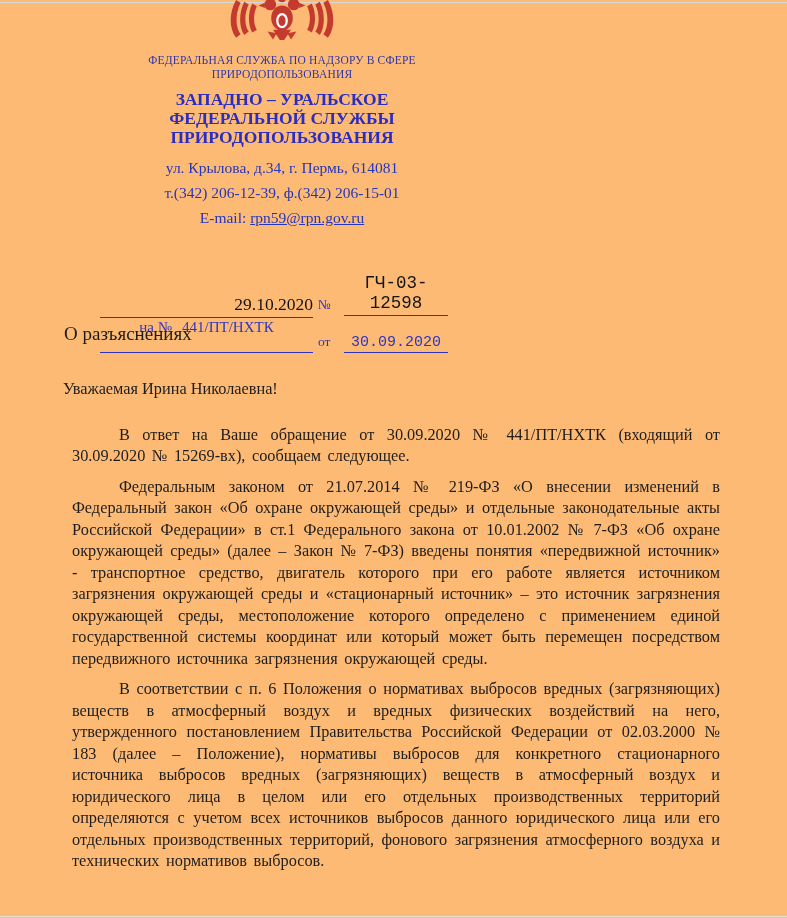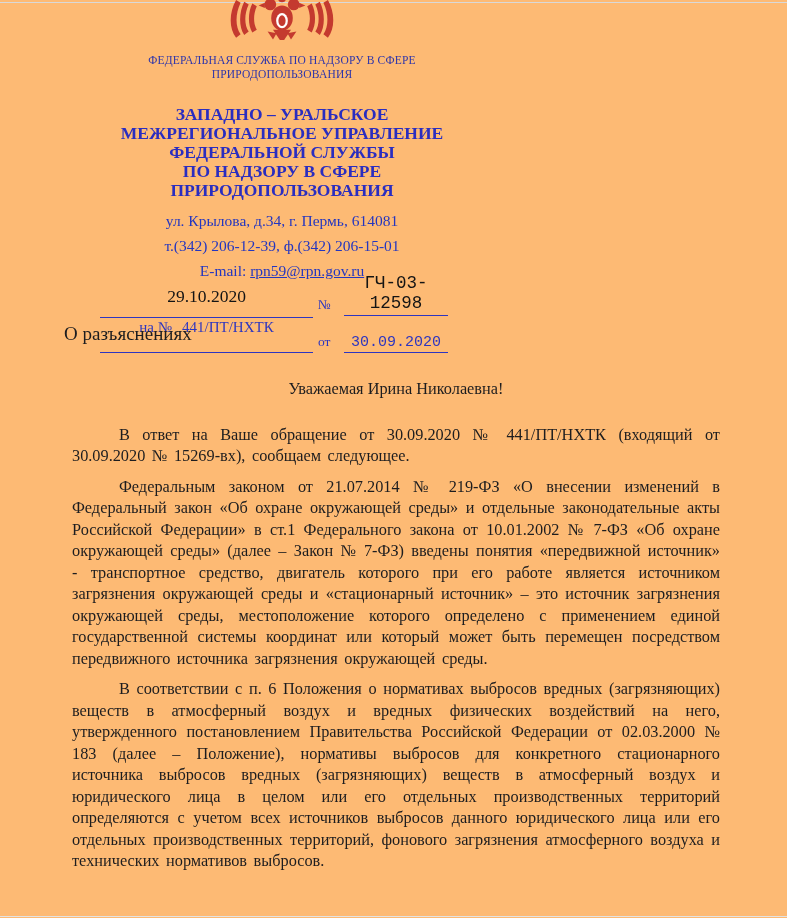--- a/index.html
+++ b/index.html
@@ -12,47 +12,47 @@
     color:#1d1d1f;
   }
   .scan-edge-top{position:absolute;top:2px;left:0;width:787px;height:1px;background:#d9d9d9;}
   .scan-edge-bottom{position:absolute;bottom:1px;left:0;width:787px;height:1px;background:#e3e3e3;}
 
   
   .letterhead{position:absolute;left:86px;top:0;width:392px;text-align:center;color:#2a2fb8;}
   .emblem-clip{height:40px;overflow:hidden;text-align:center;}
   .emblem-clip svg{margin-top:-8px;}
   .agency{margin-top:13px;font-size:11.5px;line-height:14px;letter-spacing:.2px;color:#2e35ab;}
-  .office-name{margin-top:24px;font-weight:bold;font-size:17.5px;line-height:19px;color:#2a2dc0;}
+  .office-name{margin-top:9px;font-weight:bold;font-size:17.5px;line-height:19px;color:#2a2dc0;}
   .office-name span{display:block;}
   .short-name{margin-top:5px;font-weight:bold;font-size:11.5px;line-height:14px;color:#2a2dc0;}
   .short-name span{display:block;}
   .addr{margin-top:10px;font-size:15.5px;line-height:21px;color:#2436c0;}
   .addr div{margin:4px;}
   .email-link{text-decoration:underline;}
 
   
   .refs{position:absolute;left:100px;top:273px;width:348px;font-size:15px;color:#2d35c0;}
   .refs .row{display:flex;align-items:flex-end;}
   .ref-left{width:213px;}
   .ref-left .cell{border-bottom:1.6px solid #2d35c0;text-align:center;padding-bottom:16px;}
-  .ref-left .cell.first{font-size:17.5px;color:#141414;padding-bottom:10px;}
+  .ref-left .cell.first{font-size:17.5px;color:#141414;padding-bottom:2px;text-align:right;}
   .ref-left .cell.second{font-size:15px;padding-top:1px;}
   .ref-right{margin-left:5px;flex:1;display:flex;flex-direction:column;}
   .ref-right .r{display:flex;align-items:flex-end;}
   .ref-right .lbl{width:26px;font-size:13.5px;padding-bottom:3px;}
   .ref-right .val{flex:1;border-bottom:1.6px solid #2d35c0;text-align:center;padding-bottom:1px;font-family:Liberation Mono, monospace;}
   .ref-right .val.num{font-size:17.5px;color:#141414;padding-bottom:2px;}
   .ref-right .val.date{font-size:15px;padding-top:1px;margin-top:17px;}
   .nbsp-gap{display:inline-block;width:10px;}
 
   
   .subject{position:absolute;left:64px;top:323px;font-size:19px;color:#1d1d1f;}
   .body-text{position:absolute;left:63px;top:372px;width:666px;font-size:16.3px;line-height:21.5px;color:#1d1d1f;}
-  .salutation{text-align:center;margin:6px 0 24px 0;}
+  .salutation{margin:6px 0 24px 0;}
   .body-text p{margin:9px;text-indent:47px;text-align:justify;word-spacing:2.5px;}
 </style>
 </head>
 <body>
 
 <div class="page">
   <div class="scan-edge-top"></div>
   <div class="scan-edge-bottom"></div>
 
   <div class="letterhead">
@@ -82,23 +82,21 @@
       </svg>
     </div>
 
     <div class="agency">
       <span>ФЕДЕРАЛЬНАЯ СЛУЖБА ПО НАДЗОРУ В СФЕРЕ</span><br>
       <span>ПРИРОДОПОЛЬЗОВАНИЯ</span>
     </div>
 
     <div class="office-name">
       <span>ЗАПАДНО – УРАЛЬСКОЕ</span>
-      <span>МЕЖРЕГИОНАЛЬНОЕ УПРАВЛЕНИЕ</span>
       <span>ФЕДЕРАЛЬНОЙ СЛУЖБЫ</span>
-      <span>ПО НАДЗОРУ В СФЕРЕ</span>
       <span>ПРИРОДОПОЛЬЗОВАНИЯ</span>
     </div>
 
 
     <div class="addr">
       <div>ул. Крылова, д.34, г. Пермь, 614081</div>
       <div>т.(342) 206-12-39, ф.(342) 206-15-01</div>
       <div>
         <span>E-mail:</span>
         <span class="email-link">rpn59@rpn.gov.ru</span>

